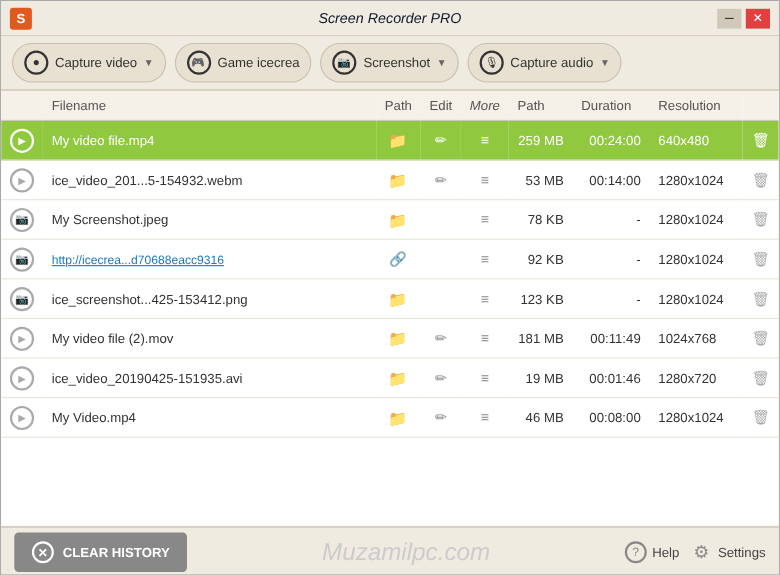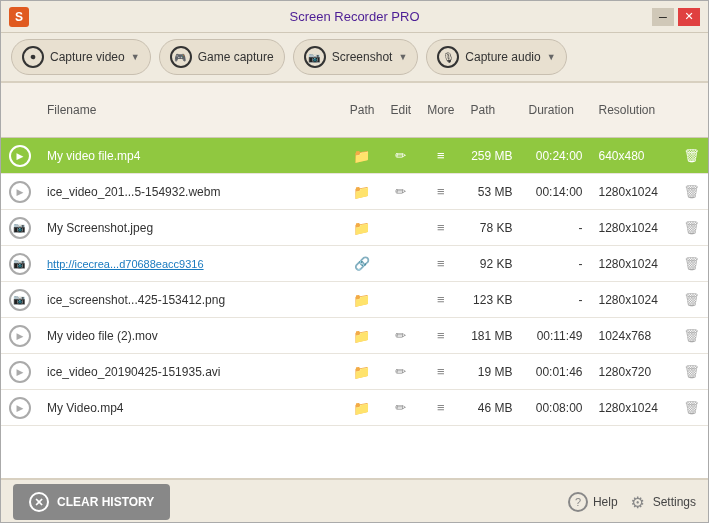--- a/index.html
+++ b/index.html
@@ -89,21 +89,21 @@
     }
     .file-table {
       width: 100%;
       border-collapse: collapse;
     }
     .file-table thead tr {
       background: #f5f0e8;
       border-bottom: 1px solid #d0c8b8;
     }
     .file-table thead th {
-      padding: 20px 8px;
+      padding: 6px 8px;
       text-align: left;
       font-weight: normal;
       color: #555;
       font-size: 12px;
       border-right: none;
     }
     .file-table tbody tr {
       border-bottom: 1px solid #e8e4dc;
       height: 36px;
     }
@@ -142,21 +142,21 @@
       border-radius: 50%;
       display: inline-flex;
       align-items: center;
       justify-content: center;
       font-size: 10px;
       color: #aaa;
     }
     .col-filename { min-width: 180px; }
     .col-path { width: 38px; text-align: center; }
     .col-edit { width: 28px; text-align: center; }
-    .col-more { width: 32px; text-align: center; }
+    .col-more { width: 32px; text-align: center; font-style: italic; }
     .col-size { width: 58px; text-align: right; }
     .col-duration { width: 70px; text-align: right; }
     .col-resolution { width: 85px; text-align: left; }
     .col-delete { width: 28px; text-align: center; }
     .icon-folder {
       color: #888;
       font-size: 14px;
       cursor: pointer;
     }
     .selected .icon-folder { color: white; }
@@ -235,21 +235,22 @@
     .main-content {
       display: flex;
       flex-direction: column;
       height: calc(523px - 32px - 50px - 46px);
     }
     .title-bar-title {
       position: absolute;
       left: 50%;
       transform: translateX(-50%);
       font-size: 13px;
-      color: #4c1d95;
+      color: #0f172a;
+      font-style: italic;
     }
     .title-bar-inner {
       width: 100%;
       display: flex;
       align-items: center;
       justify-content: space-between;
       position: relative;
     }
   </style>
 </head>
@@ -271,21 +272,21 @@
 </div>
 
 <div class="toolbar">
   <button class="toolbar-btn">
     <div class="toolbar-icon record">⏺</div>
     <span>Capture video</span>
     <span class="toolbar-chevron">▼</span>
   </button>
   <button class="toolbar-btn">
     <div class="toolbar-icon game">🎮</div>
-    <span>Game capture</span>
+    <span>Game icecrea</span>
   </button>
   <button class="toolbar-btn">
     <div class="toolbar-icon screenshot">📷</div>
     <span>Screenshot</span>
     <span class="toolbar-chevron">▼</span>
   </button>
   <button class="toolbar-btn">
     <div class="toolbar-icon audio">🎙</div>
     <span>Capture audio</span>
     <span class="toolbar-chevron">▼</span>
@@ -400,20 +401,21 @@
         </tbody>
     </table>
   </div>
 </div>
 
 <div class="footer">
   <button class="clear-history-btn">
     <div class="clear-x">✕</div>
     <span>CLEAR HISTORY</span>
   </button>
+  <div class="footer-center">Muzamilpc.com</div>
   <div class="footer-right">
     <button class="footer-right-btn">
       <div class="help-icon">?</div>
       <span>Help</span>
     </button>
     <button class="footer-right-btn">
       <div class="settings-icon">⚙</div>
       <span>Settings</span>
     </button>
   </div>

